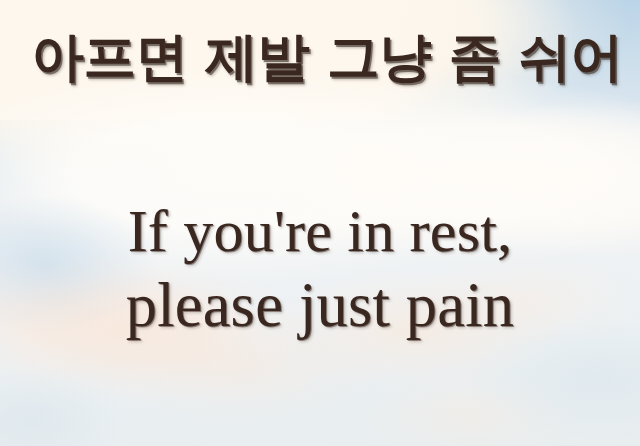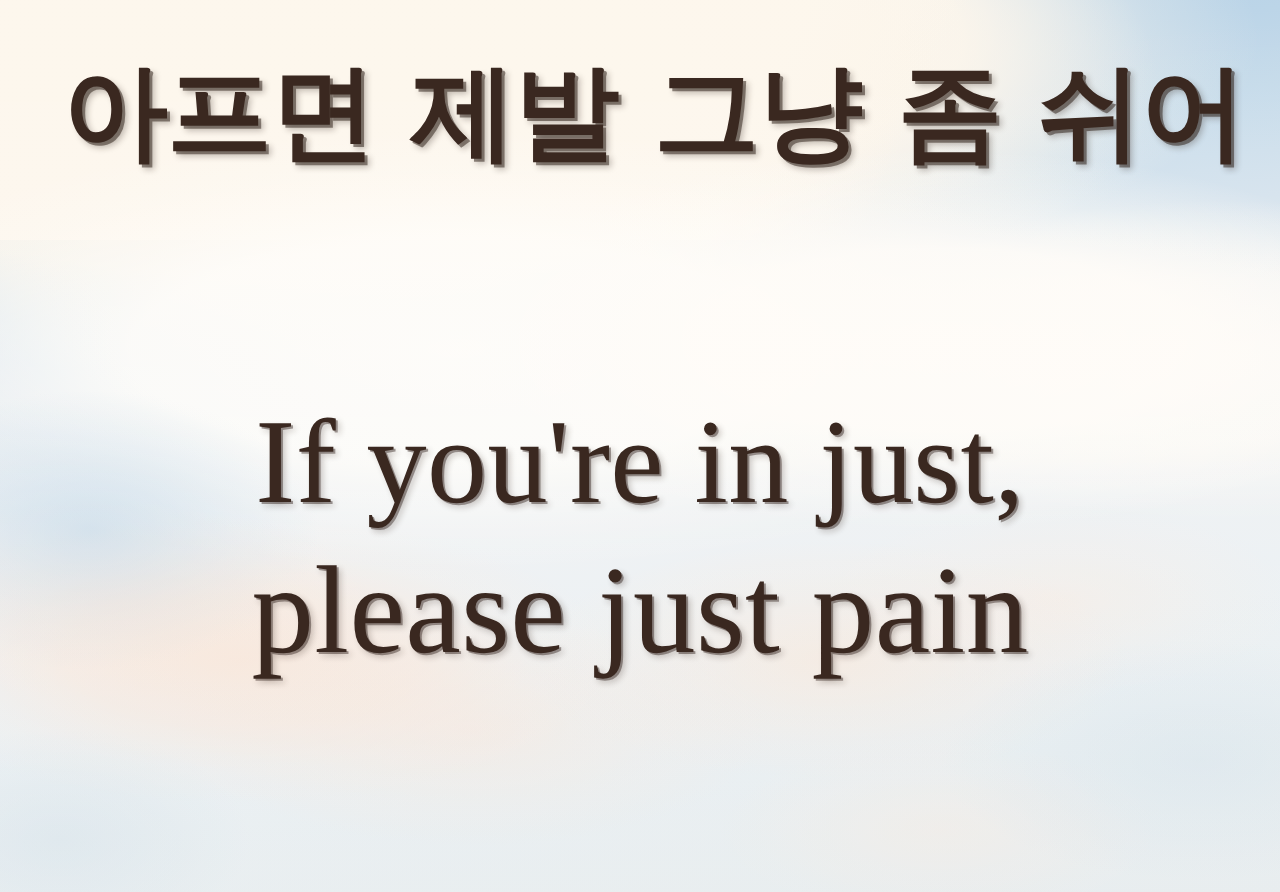--- a/index.html
+++ b/index.html
@@ -199,19 +199,19 @@
   <div class="bg-layer" id="cloud-peach-right"></div>
 
   <div class="bg-layer" id="cloud-blue-gaps"></div>
 
   <div class="bg-layer" id="cloud-haze"></div>
 
   <div id="text-block">
 
     <div class="quote-line" id="korean-line" style="font-size: 52.5191px; padding-left: 14px;">아프면 제발 그냥 좀 쉬어</div>
 
-    <div class="quote-line english-line" id="english-line-1" style="font-size: 60.0717px;">If you're in just,</div>
+    <div class="quote-line english-line" id="english-line-1" style="font-size: 60.0717px;">If you're in rest,</div>
 
     <div class="quote-line english-line" id="english-line-2" style="font-size: 62.5324px;">please just pain</div>
 
   </div>
 
 </div>
 
 </body></html>

